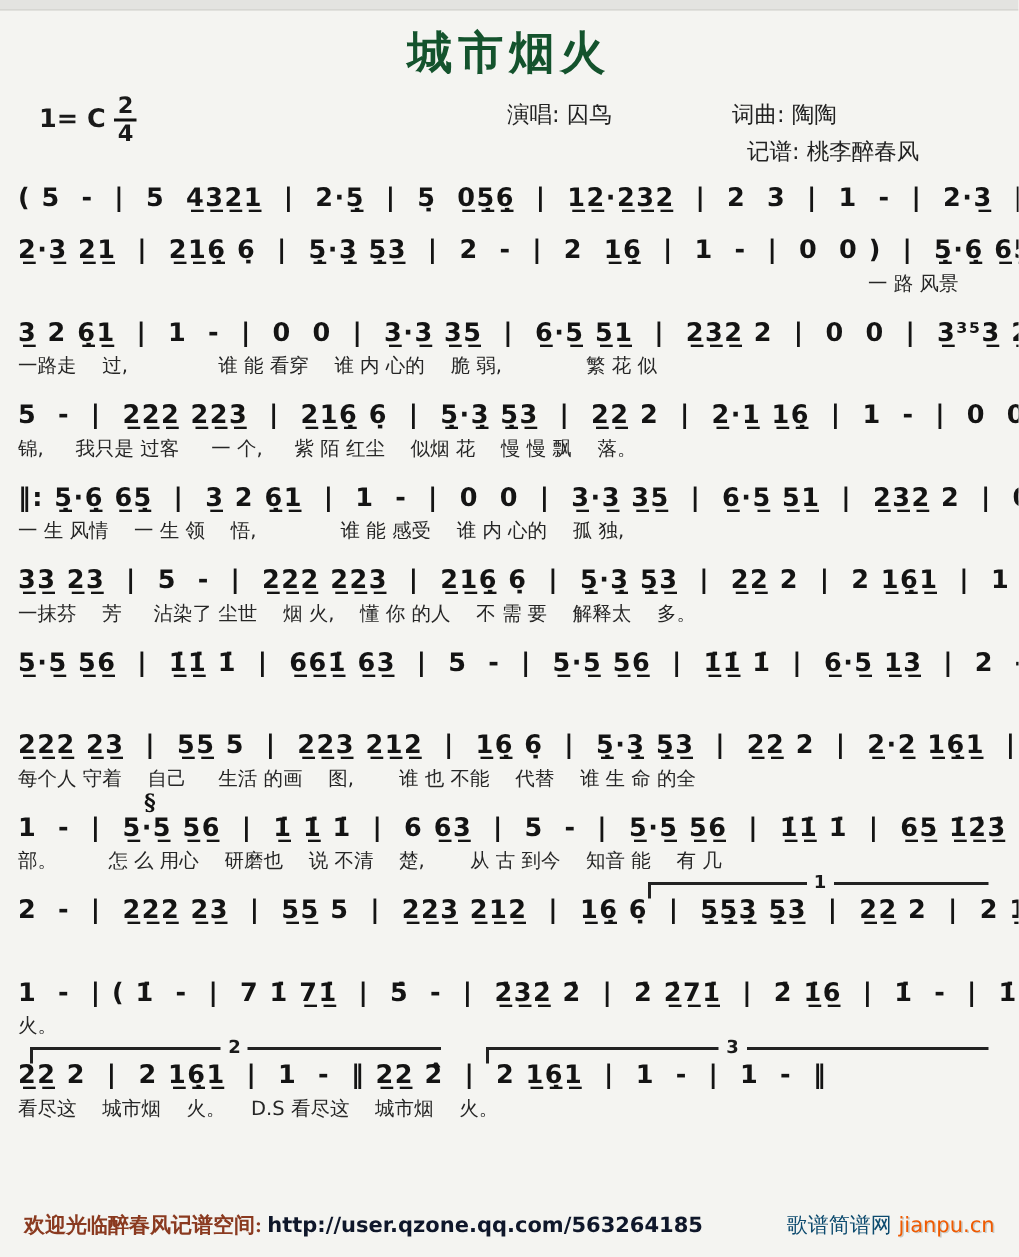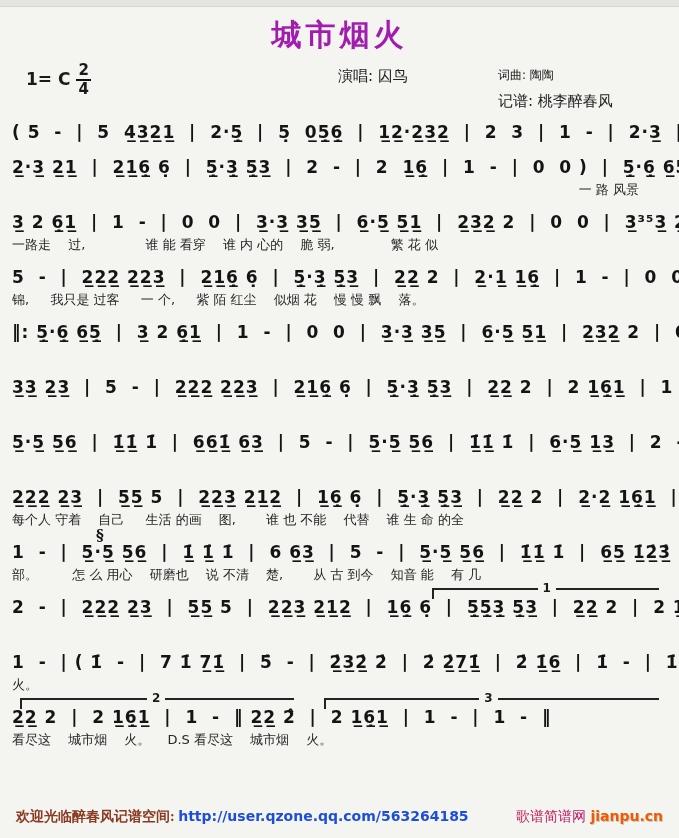--- a/index.html
+++ b/index.html
@@ -9,28 +9,28 @@
     font-family:"DejaVu Sans",sans-serif;
     color:#1a1a1a;
     overflow:hidden;
     position:relative;
   }
   .scan-edge{height:6px;background:#e3e3e0;border-bottom:1px solid #d6d6d2;}
   
   .sheet-header{position:relative;height:104px;}
   .title{
     text-align:center;font-size:30px;font-weight:bold;letter-spacing:4px;
-    padding-top:8px;color:#a21caf;
+    padding-top:8px;color:#14532d;
   }
   .keytime{position:absolute;left:26px;top:56px;font-size:17px;font-weight:bold;white-space:pre;}
   .frac{display:inline-flex;flex-direction:column;vertical-align:middle;margin-left:6px;line-height:1;font-size:15px;font-weight:bold;text-align:center;}
   .frac .num{border-bottom:2px solid #111;padding:0 2px 1px;}
   .frac .den{padding:1px 2px 0;}
   .credit-singer{position:absolute;left:338px;top:60px;font-size:15px;color:#222;}
-  .credit-composer{position:absolute;left:498px;top:60px;font-size:12px;color:#222;}
+  .credit-composer{position:absolute;left:488px;top:60px;font-size:15px;color:#222;}
   .credit-transcriber{position:absolute;left:498px;top:85px;font-size:15px;color:#222;}
   
   .score{padding:4px 0 0 0;}
   .system{position:relative;height:52px;margin:0 12px 3px 12px;}
   .system.no-lyrics{height:32px;}
   .notes{
     font-size:17px;font-weight:bold;white-space:pre;letter-spacing:1px;
     line-height:26px;padding-top:4px;color:#141414;
   }
   .lyrics{
@@ -50,24 +50,24 @@
   .volta-2{left:8px;width:272px;}
   .volta-3{left:312px;width:333px;}
   
   .sheet-footer{
     position:absolute;left:0;right:0;bottom:12px;
     display:flex;justify-content:space-between;align-items:baseline;
     padding:0 16px;
   }
   .footer-left{font-size:14px;white-space:pre;}
   .footer-welcome{color:#8a3a20;font-weight:bold;font-family:Liberation Serif, serif;}
-  .footer-url{color:#1d4ed8;font-weight:bold;}
+  .footer-url{color:#0f172a;font-weight:bold;}
   .site-brand{font-size:14px;}
-  .site-name{color:#be185d;}
-  .site-domain{color:#f05a00;font-weight:bold;text-shadow:1px 1px 0 #c9c9c4;}
+  .site-name{color:#0c4a6e;}
+  .site-domain{color:#f05a00;font-weight:normal;text-shadow:1px 1px 0 #c9c9c4;}
 </style>
 </head>
 <body>
 
 <div class="scan-edge"></div>
 
 <div class="sheet-header">
   <div class="title">城市烟火</div>
   <div class="keytime"><span>1= C</span><span class="frac"><span class="num">2</span><span class="den">4</span></span></div>
   <div class="credit-singer">演唱: 囚鸟</div>
@@ -91,24 +91,26 @@
     <div class="lyrics">一路走　 过,　　　　  谁 能 看穿　 谁 内 心的　 脆 弱,　　　　 繁 花 似</div>
   </div>
 
   <div class="system">
     <div class="notes">5  -  |  2̲2̲2̲ 2̲2̲3̲  |  2̲1̲6̲̣ 6̣  |  5̲̣·3̲̣ 5̲̣3̲  |  2̲2̲ 2  |  2̲·1̲ 1̲6̲̣  |  1  -  |  0  0  |</div>
     <div class="lyrics">锦,　  我只是 过客　  一 个,　  紫 陌 红尘　 似烟 花　 慢 慢 飘　 落。</div>
   </div>
 
   <div class="system">
     <div class="notes">‖: 5̲̣·6̲̣ 6̲5̲̣  |  3̲ 2 6̲̣1̲  |  1  -  |  0  0  |  3̲·3̲ 3̲5̲  |  6̲·5̲ 5̲1̲  |  2̲3̲2̲ 2  |  0 0  |</div>
+    <div class="lyrics">一 生 风情　 一 生 领　 悟,　　　　 谁 能 感受　 谁 内 心的　 孤 独,</div>
   </div>
 
   <div class="system">
     <div class="notes">3̲3̲ 2̲3̲  |  5  -  |  2̲2̲2̲ 2̲2̲3̲  |  2̲1̲6̲̣ 6̣  |  5̲̣·3̲̣ 5̲̣3̲  |  2̲2̲ 2  |  2 1̲6̲̣1̲  |  1  -  |</div>
+    <div class="lyrics">一抹芬　 芳　  沾染了 尘世　 烟 火,　 懂 你 的人　 不 需 要　 解释太　 多。</div>
   </div>
 
   <div class="system">
     <div class="notes">5̲·5̲ 5̲6̲  |  1̲̇1̲̇ 1̇  |  6̲6̲1̲̇ 6̲3̲  |  5  -  |  5̲·5̲ 5̲6̲  |  1̲̇1̲̇ 1̇  |  6̲·5̲ 1̲3̲  |  2  -  |</div>
   </div>
 
   <div class="system">
     <div class="notes">2̲2̲2̲ 2̲3̲  |  5̲5̲ 5  |  2̲2̲3̲ 2̲1̲2̲  |  1̲6̲̣ 6̣  |  5̲̣·3̲̣ 5̲̣3̲  |  2̲2̲ 2  |  2̲·2̲ 1̲6̲̣1̲  |</div>
     <div class="lyrics">每个人 守着　 自己　  生活 的画　 图,　　 谁 也 不能　 代替　 谁 生 命 的全</div>
   </div>

